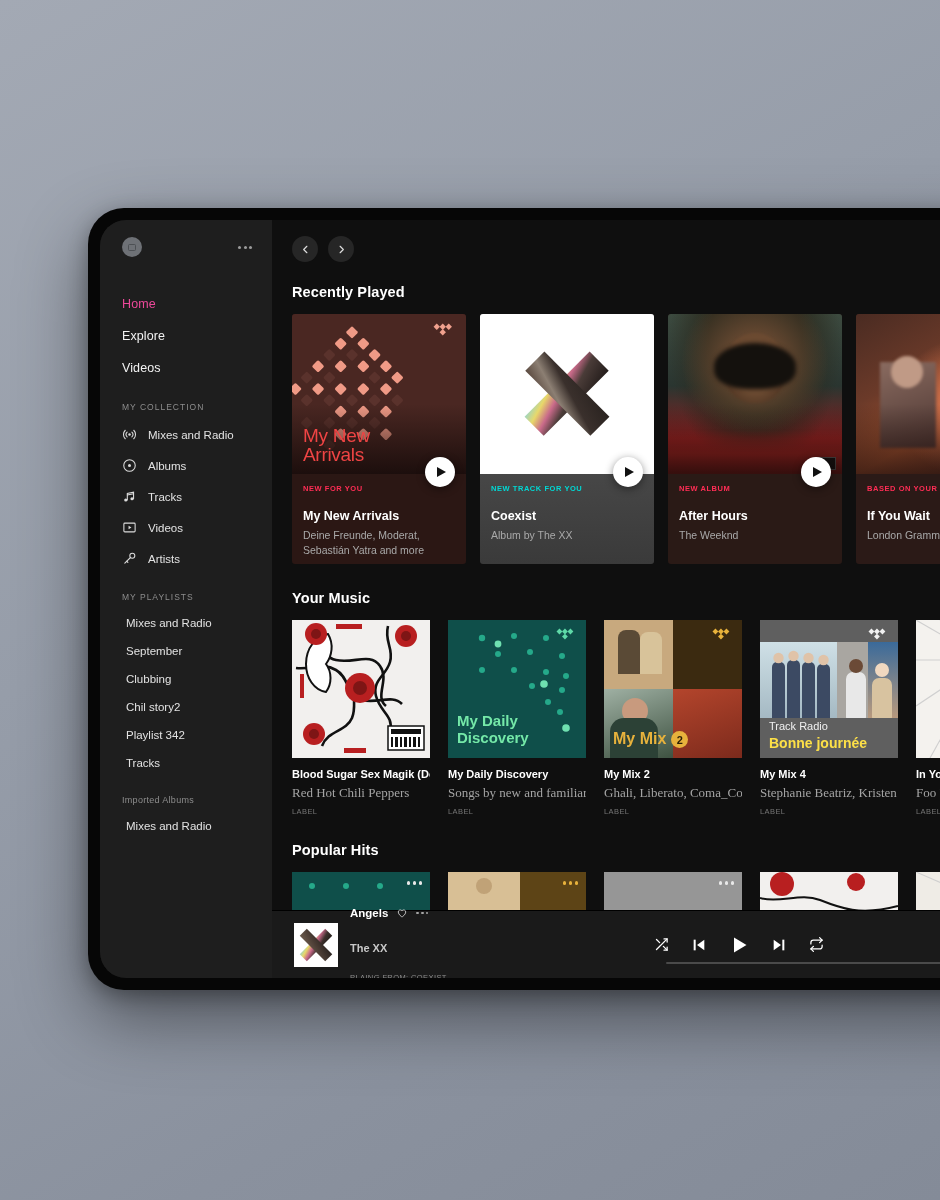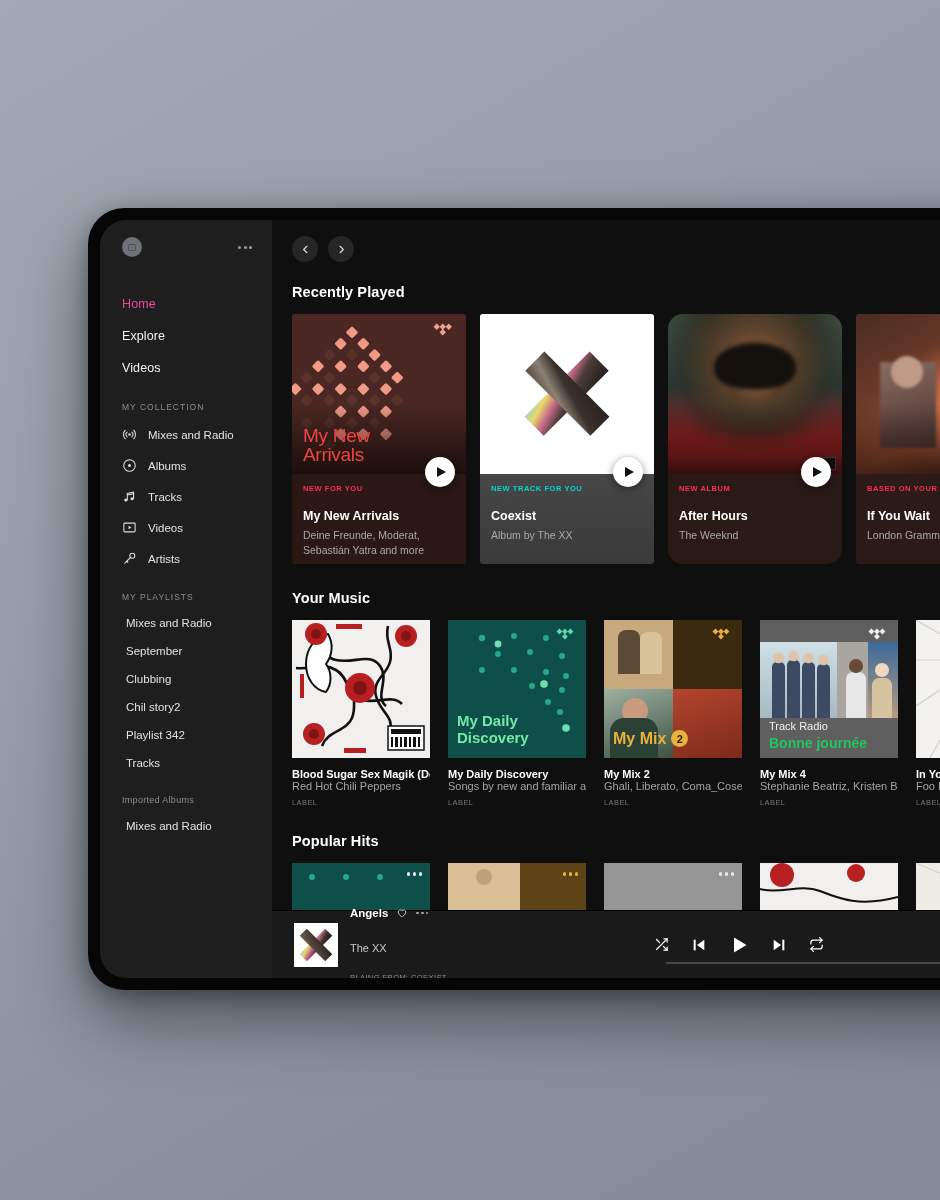--- a/index.html
+++ b/index.html
@@ -117,37 +117,37 @@
     display: flex; align-items: center; justify-content: center;
     box-shadow: 0 2px 8px rgba(0,0,0,.45); cursor:pointer; z-index:4;
   }
   .playbtn i { width:0;height:0;border-left:9px solid #111;border-top:5.5px solid transparent;border-bottom:5.5px solid transparent;margin-left:3px; display:block;}
   .tidal { position:absolute; right:9px; top:9px; width:24px; height:14px; z-index:3;}
   
   .ym-row { display: flex; gap: 18px; }
   .ym-card { width: 138px; flex: 0 0 138px; cursor: pointer; }
   .ym-art { width: 138px; height: 138px; position: relative; overflow: hidden; background:#222; }
   .ym-title { font-size: 11px; font-weight: bold; color: #fff; margin-top: 10px; white-space: nowrap; overflow: hidden; }
-  .ym-sub { font-size: 11px; color: #a4a4a4; white-space: nowrap; overflow: hidden; }
+  .ym-sub { font-size: 13px; color: #a4a4a4; margin-top: 5px; white-space: nowrap; overflow: hidden; font-family: Liberation Serif, serif; }
   .ym-lab { font-size: 7.5px; color: #767676; margin-top: 6px; letter-spacing:.4px; }
   .ph-row { display:flex; gap:18px; margin-top:14px; }
   .ph-card { width:138px; flex:0 0 138px; height:110px; position:relative; overflow:hidden; cursor:pointer;}
   .dots-w { position:absolute; right:8px; top:9px; display:flex; gap:2.5px; z-index:3;}
   .dots-w b { width:3.5px;height:3.5px;border-radius:50%;background:#e8e8e8;display:block;}
   
   #player {
     position: absolute; left: 0; bottom: 0; width: 100%; height: 68px;
     background: #1a1a1a; display: flex; align-items: center;
     border-top: 1px solid #000;
   }
   .np { display: flex; align-items: center; gap: 12px; padding-left: 22px; width: 300px; }
   .np-art { width: 44px; height: 44px; background: #fff; flex:0 0 44px; position:relative; overflow:hidden;}
   .np-line1 { display:flex; align-items:center; gap:8px; }
   .np-title { font-size: 11.5px; font-weight: bold; color: #fff; }
-  .np-artist { font-size: 11px; color: #c8c8c8; margin-top: 23px; }
+  .np-artist { font-size: 11px; color: #c8c8c8; margin-top: 23px; font-weight: bold; }
   .np-from { font-size: 7.5px; color: #8a8a8a; margin-top: 19px; letter-spacing: .4px; text-transform: uppercase; }
   .heart svg { width:12px;height:12px;stroke:#e3e3e3;fill:none;stroke-width:1.6;display:block;}
   .ctrls { display: flex; align-items: center; gap: 22px; margin-left: 82px; }
   .cbtn { background:none;border:none;cursor:pointer;color:#fff; display:flex; align-items:center; justify-content:center;}
   .cbtn svg { display:block; }
   .seek {
     position: absolute; left: 394px; bottom: 14px; width: 348px; height: 2px;
     background: #4a4a4a; border-radius: 1px; cursor:pointer;
   }
   
@@ -387,21 +387,21 @@
             <div class="rp-meta">
               <div class="playbtn">
                   <i></i>
                 </div>
               <div class="rp-kicker" style="color:#00d8d4;">NEW TRACK FOR YOU</div>
               <div class="rp-title">Coexist</div>
               <div class="rp-sub">Album by The XX</div>
             </div>
           </div>
 
-          <div class="rp-card" style="background:#2a1a16;border-radius:15px;">
+          <div class="rp-card" style="background:#2a1a16;">
             <div class="rp-art">
               <div class="weeknd"></div>
               <div style="position:absolute;left:50%;top:34%;transform:translate(-50%,-50%);width:62px;height:70px;border-radius:50% 50% 45% 45%;background:radial-gradient(ellipse at 50% 38%,#6b4a31 0 55%,#3a2619 100%);filter:blur(1.2px);"></div>
               <div style="position:absolute;left:50%;top:18%;transform:translateX(-50%);width:82px;height:46px;border-radius:50% 50% 40% 40%;background:#14110d;filter:blur(2px);"></div>
               <div style="position:absolute;left:0;right:0;bottom:0;height:44px;background:linear-gradient(to bottom,rgba(140,28,22,0),#8f1f1c 55%,#5d1412);filter:blur(1px);"></div>
               <div style="position:absolute;right:6px;bottom:4px;width:22px;height:13px;background:#111;border:1px solid #555;"></div>
               <div class="fadebot" style="background:linear-gradient(to bottom,rgba(20,10,9,0),rgba(20,10,9,.55));"></div>
             </div>
             <div class="rp-meta">
               <div class="playbtn">
@@ -530,21 +530,21 @@
               <div style="position:absolute;left:18px;top:78px;width:26px;height:26px;border-radius:50%;background:#c89a7e;"></div>
               <div style="position:absolute;left:6px;top:98px;width:48px;height:40px;background:#2c4136;border-radius:14px 14px 0 0;"></div>
               <svg style="position:absolute;right:8px;top:8px;width:22px;height:13px;" viewBox="0 0 48 28">
                 <g fill="#e8b23c">
                     <rect x="3" y="3" width="9" height="9" transform="rotate(45 7.5 7.5)"></rect>
                     <rect x="15" y="3" width="9" height="9" transform="rotate(45 19.5 7.5)"></rect>
                     <rect x="27" y="3" width="9" height="9" transform="rotate(45 31.5 7.5)"></rect>
                     <rect x="15" y="14" width="9" height="9" transform="rotate(45 19.5 18.5)"></rect>
                   </g>
               </svg>
-              <div style="position:absolute;left:9px;bottom:10px;display:flex;align-items:flex-start;gap:5px;">
+              <div style="position:absolute;left:9px;bottom:10px;display:flex;align-items:flex-end;gap:5px;">
                 <span style="font:bold 16px 'Liberation Sans',sans-serif;color:#e8b23c;">My Mix</span>
                 <span style="width:17px;height:17px;border-radius:50%;background:#e8b23c;color:#2b1f08;font:bold 11px 'Liberation Sans',sans-serif;display:flex;align-items:center;justify-content:center;">2</span>
               </div>
             </div>
             <div class="ym-title">My Mix 2</div>
             <div class="ym-sub">Ghali, Liberato, Coma_Cose and more</div>
             <div class="ym-lab">LABEL</div>
           </div>
 
           <div class="ym-card">
@@ -578,21 +578,21 @@
               <div style="position:absolute;left:0;right:0;bottom:0;height:40px;background:#5f5f5f;"></div>
               <svg style="position:absolute;right:8px;top:8px;width:22px;height:13px;" viewBox="0 0 48 28">
                 <g fill="#f0f0f0">
                     <rect x="3" y="3" width="9" height="9" transform="rotate(45 7.5 7.5)"></rect>
                     <rect x="15" y="3" width="9" height="9" transform="rotate(45 19.5 7.5)"></rect>
                     <rect x="27" y="3" width="9" height="9" transform="rotate(45 31.5 7.5)"></rect>
                     <rect x="15" y="14" width="9" height="9" transform="rotate(45 19.5 18.5)"></rect>
                   </g>
               </svg>
               <div style="position:absolute;left:9px;bottom:26px;font:11px 'Liberation Sans',sans-serif;color:#f0f0f0;">Track Radio</div>
-              <div style="position:absolute;left:9px;bottom:7px;font:bold 14px 'Liberation Sans',sans-serif;color:#22c55e;">Bonne journée</div>
+              <div style="position:absolute;left:9px;bottom:7px;font:bold 14px 'Liberation Sans',sans-serif;color:#fde047;">Bonne journée</div>
             </div>
             <div class="ym-title">My Mix 4</div>
             <div class="ym-sub">Stephanie Beatriz, Kristen Bell</div>
             <div class="ym-lab">LABEL</div>
           </div>
 
           <div class="ym-card">
             <div class="ym-art">
               <div class="inyour"></div>
               <svg viewBox="0 0 138 138" style="position:absolute;inset:0;">

